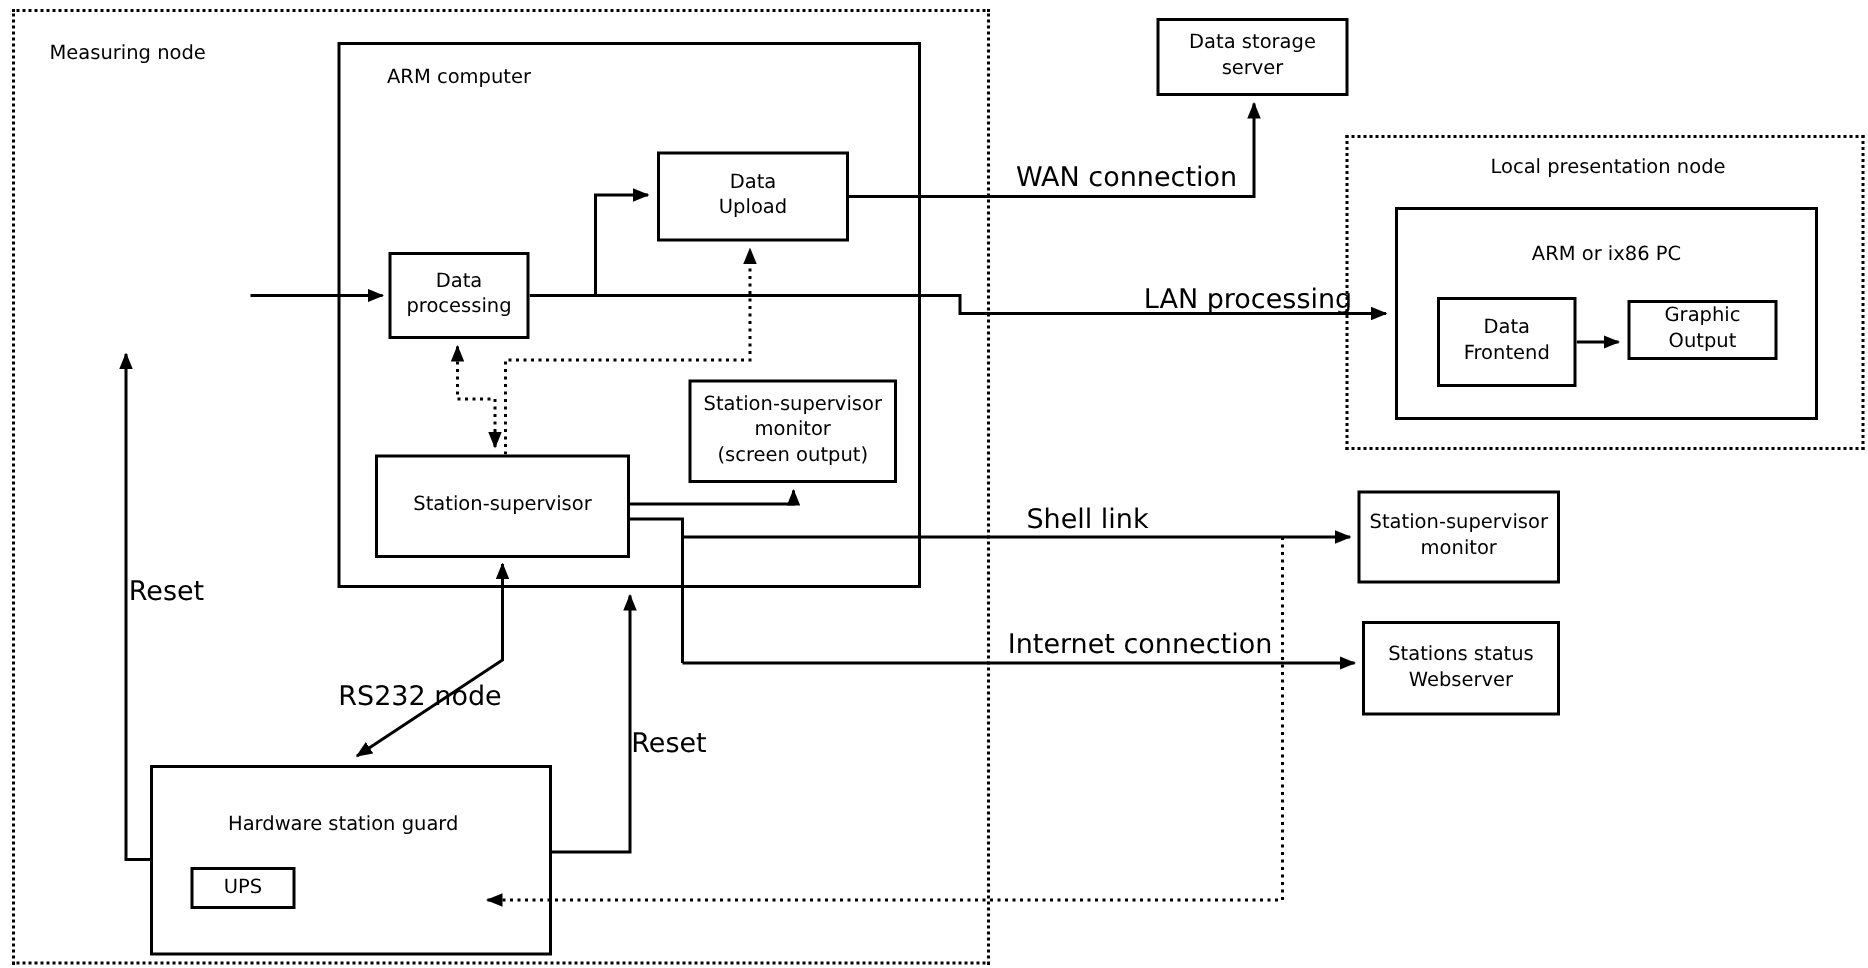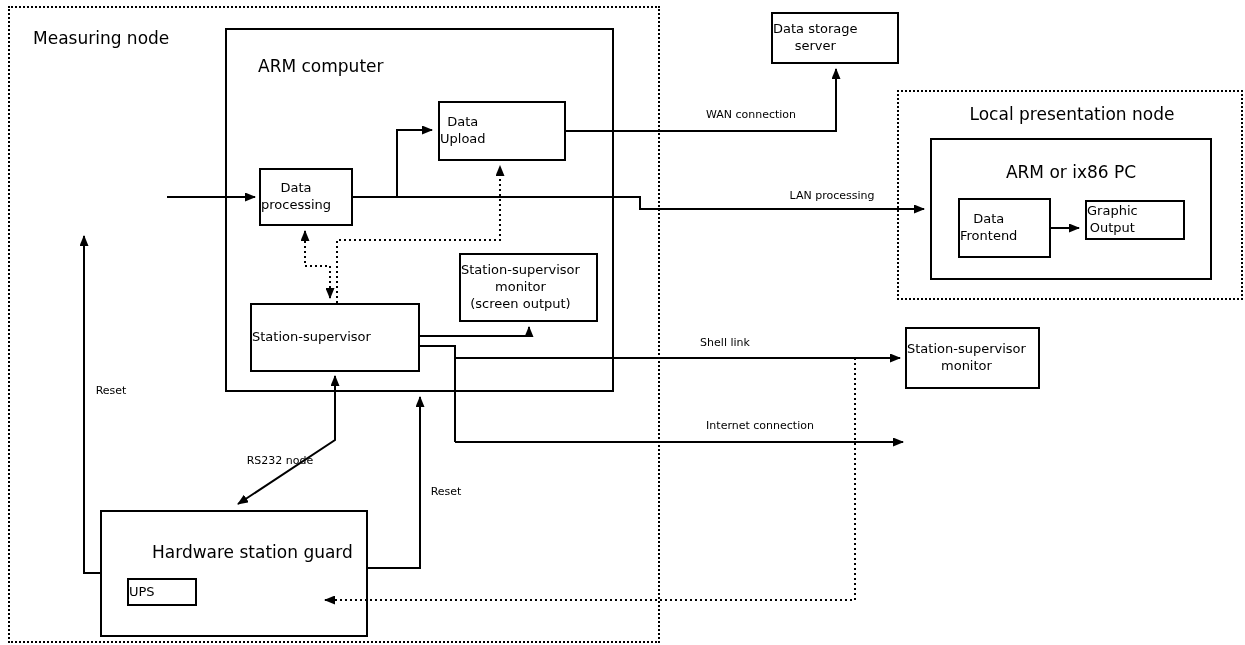--- a/index.html
+++ b/index.html
@@ -1,42 +1,42 @@
 <!DOCTYPE html>
 <html><head>
 <meta charset="utf-8">
 <style>
   html,body{margin:0;padding:0;background:#ffffff}
   .diagram{position:relative;width:1245px;height:645px;background:#ffffff;
     font-family:"DejaVu Sans","Liberation Sans",sans-serif;color:#000;overflow:hidden}
   .container{position:absolute;box-sizing:border-box;background:transparent}
   .dotted{border:2px dotted #000}
   .solid{border:2px solid #000}
-  .clabel{position:absolute;font-size:17px;white-space:nowrap}
+  .clabel{position:absolute;font-size:13px;white-space:nowrap}
   .centered{transform:translateX(-50%)}
   .box{position:absolute;box-sizing:border-box;border:2px solid #000;background:#fff;
-    display:flex;align-items:center;text-align:center;
+    display:flex;align-items:center;justify-content:center;text-align:center;
     font-size:13px;line-height:1.3}
   .box span{white-space:pre-line}
   .connectors{position:absolute;left:0;top:0}
-  .nlabel{position:absolute;font-size:11px;white-space:nowrap;transform:translateX(-50%)}
+  .nlabel{position:absolute;font-size:18px;white-space:nowrap;transform:translateX(-50%)}
 </style>
 </head>
 <body>
 
 <div class="diagram">
 
   <div class="container dotted" style="left:8px;top:6px;width:652px;height:637px"></div>
   <div class="container solid" style="left:225px;top:28px;width:389px;height:364px"></div>
   <div class="container dotted" style="left:897px;top:90px;width:346px;height:210px"></div>
   <div class="container solid" style="left:930px;top:138px;width:282px;height:142px"></div>
   <div class="container solid" style="left:100px;top:510px;width:268px;height:127px"></div>
 
   <div class="clabel" style="left:33px;top:28px">Measuring node</div>
-  <div class="clabel" style="left:258px;top:56px">ARM computer</div>
+  <div class="clabel" style="left:258px;top:44px">ARM computer</div>
   <div class="clabel centered" style="left:1072px;top:104px">Local presentation node</div>
   <div class="clabel centered" style="left:1071px;top:162px">ARM or ix86 PC</div>
   <div class="clabel" style="left:152px;top:542px">Hardware station guard</div>
 
   <svg class="connectors" width="1245" height="645">
     <defs>
       <marker id="arrow" viewBox="0 0 11 9" refX="10" refY="4.5" markerWidth="11" markerHeight="9" orient="auto-start-reverse" markerUnits="userSpaceOnUse">
         <path d="M0,0 L11,4.5 L0,9 z" fill="#000000"></path>
       </marker>
     </defs>
@@ -89,20 +89,24 @@
 Frontend</span>
   </div>
   <div class="box" style="left:1085px;top:200px;width:100px;height:40px">
     <span>Graphic
 Output</span>
   </div>
   <div class="box" style="left:905px;top:327px;width:135px;height:62px">
     <span>Station-supervisor
 monitor</span>
   </div>
+  <div class="box" style="left:908px;top:414px;width:132px;height:63px">
+    <span>Stations status
+Webserver</span>
+  </div>
 
   <div class="nlabel" style="left:751px;top:108px">WAN connection</div>
   <div class="nlabel" style="left:832px;top:189px">LAN processing</div>
   <div class="nlabel" style="left:725px;top:336px">Shell link</div>
   <div class="nlabel" style="left:760px;top:419px">Internet connection</div>
   <div class="nlabel" style="left:111px;top:384px">Reset</div>
   <div class="nlabel" style="left:280px;top:454px">RS232 node</div>
   <div class="nlabel" style="left:446px;top:485px">Reset</div>
 
 </div>

